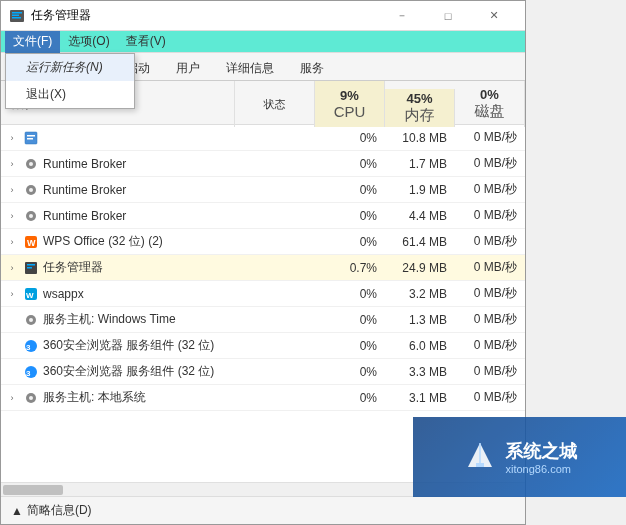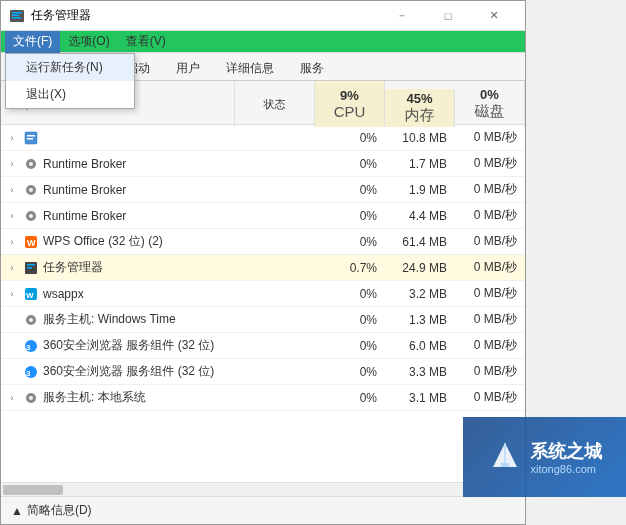--- a/index.html
+++ b/index.html
@@ -44,21 +44,21 @@
       align-items: center;
       justify-content: center;
       cursor: pointer;
       font-size: 11px;
       color: #666;
       border: none;
       background: transparent;
     }
 
     .menu-bar {
-      background: #22c55e;
+      background: #5eead4;
       height: 22px;
       display: flex;
       align-items: center;
       padding: 0 4px;
       border-bottom: 1px solid #ddd;
       position: relative;
     }
     .menu-item {
       padding: 2px 8px;
       cursor: pointer;
@@ -81,21 +81,21 @@
       z-index: 100;
       min-width: 130px;
     }
     .dropdown-item {
       padding: 5px 20px;
       cursor: pointer;
       font-size: 12px;
       color: #333;
       white-space: nowrap;
     }
-    .dropdown-item.selected { background: #e8f0fb; }
+    .dropdown-item.selected { background: #e8f0fb; font-style: italic; }
 
     .tabs-bar {
       background: #f5f5f5;
       height: 28px;
       display: flex;
       align-items: flex-end;
       padding: 0 4px;
       border-bottom: 1px solid #ccc;
     }
     .tab {
@@ -499,21 +499,21 @@
       <div class="h-scroll-thumb"></div>
     </div>
   </div>
 
   <div class="status-bar">
     <span style="margin-right:4px;">▲</span>
     <span>简略信息(D)</span>
   </div>
 </div>
 
-<div style="position:fixed; right:0; bottom:28px; width:163px; height:80px; background:linear-gradient(135deg,#1a4a8a,#1565c0); opacity:0.88; display:flex; flex-direction:column; align-items:center; justify-content:center; pointer-events:none;">
+<div style="position:fixed; right:0; bottom:28px; width:213px; height:80px; background:linear-gradient(135deg,#1a4a8a,#1565c0); opacity:0.88; display:flex; flex-direction:column; align-items:center; justify-content:center; pointer-events:none;">
   <div style="display:flex;align-items:center;gap:8px;">
 
     <svg width="36" height="36" viewBox="0 0 36 36">
       <polygon points="18,4 30,28 6,28" fill="#fff" opacity="0.9"></polygon>
       <rect x="14" y="24" width="8" height="4" fill="#aad4ff"></rect>
       <line x1="18" y1="4" x2="18" y2="28" stroke="#aad4ff" stroke-width="1.5"></line>
     </svg>
     <div>
       <div style="color:#fff;font-size:18px;font-weight:bold;font-family:'Microsoft YaHei',sans-serif;">系统之城</div>
       <div style="color:#aad4ff;font-size:11px;">xitong86.com</div>

